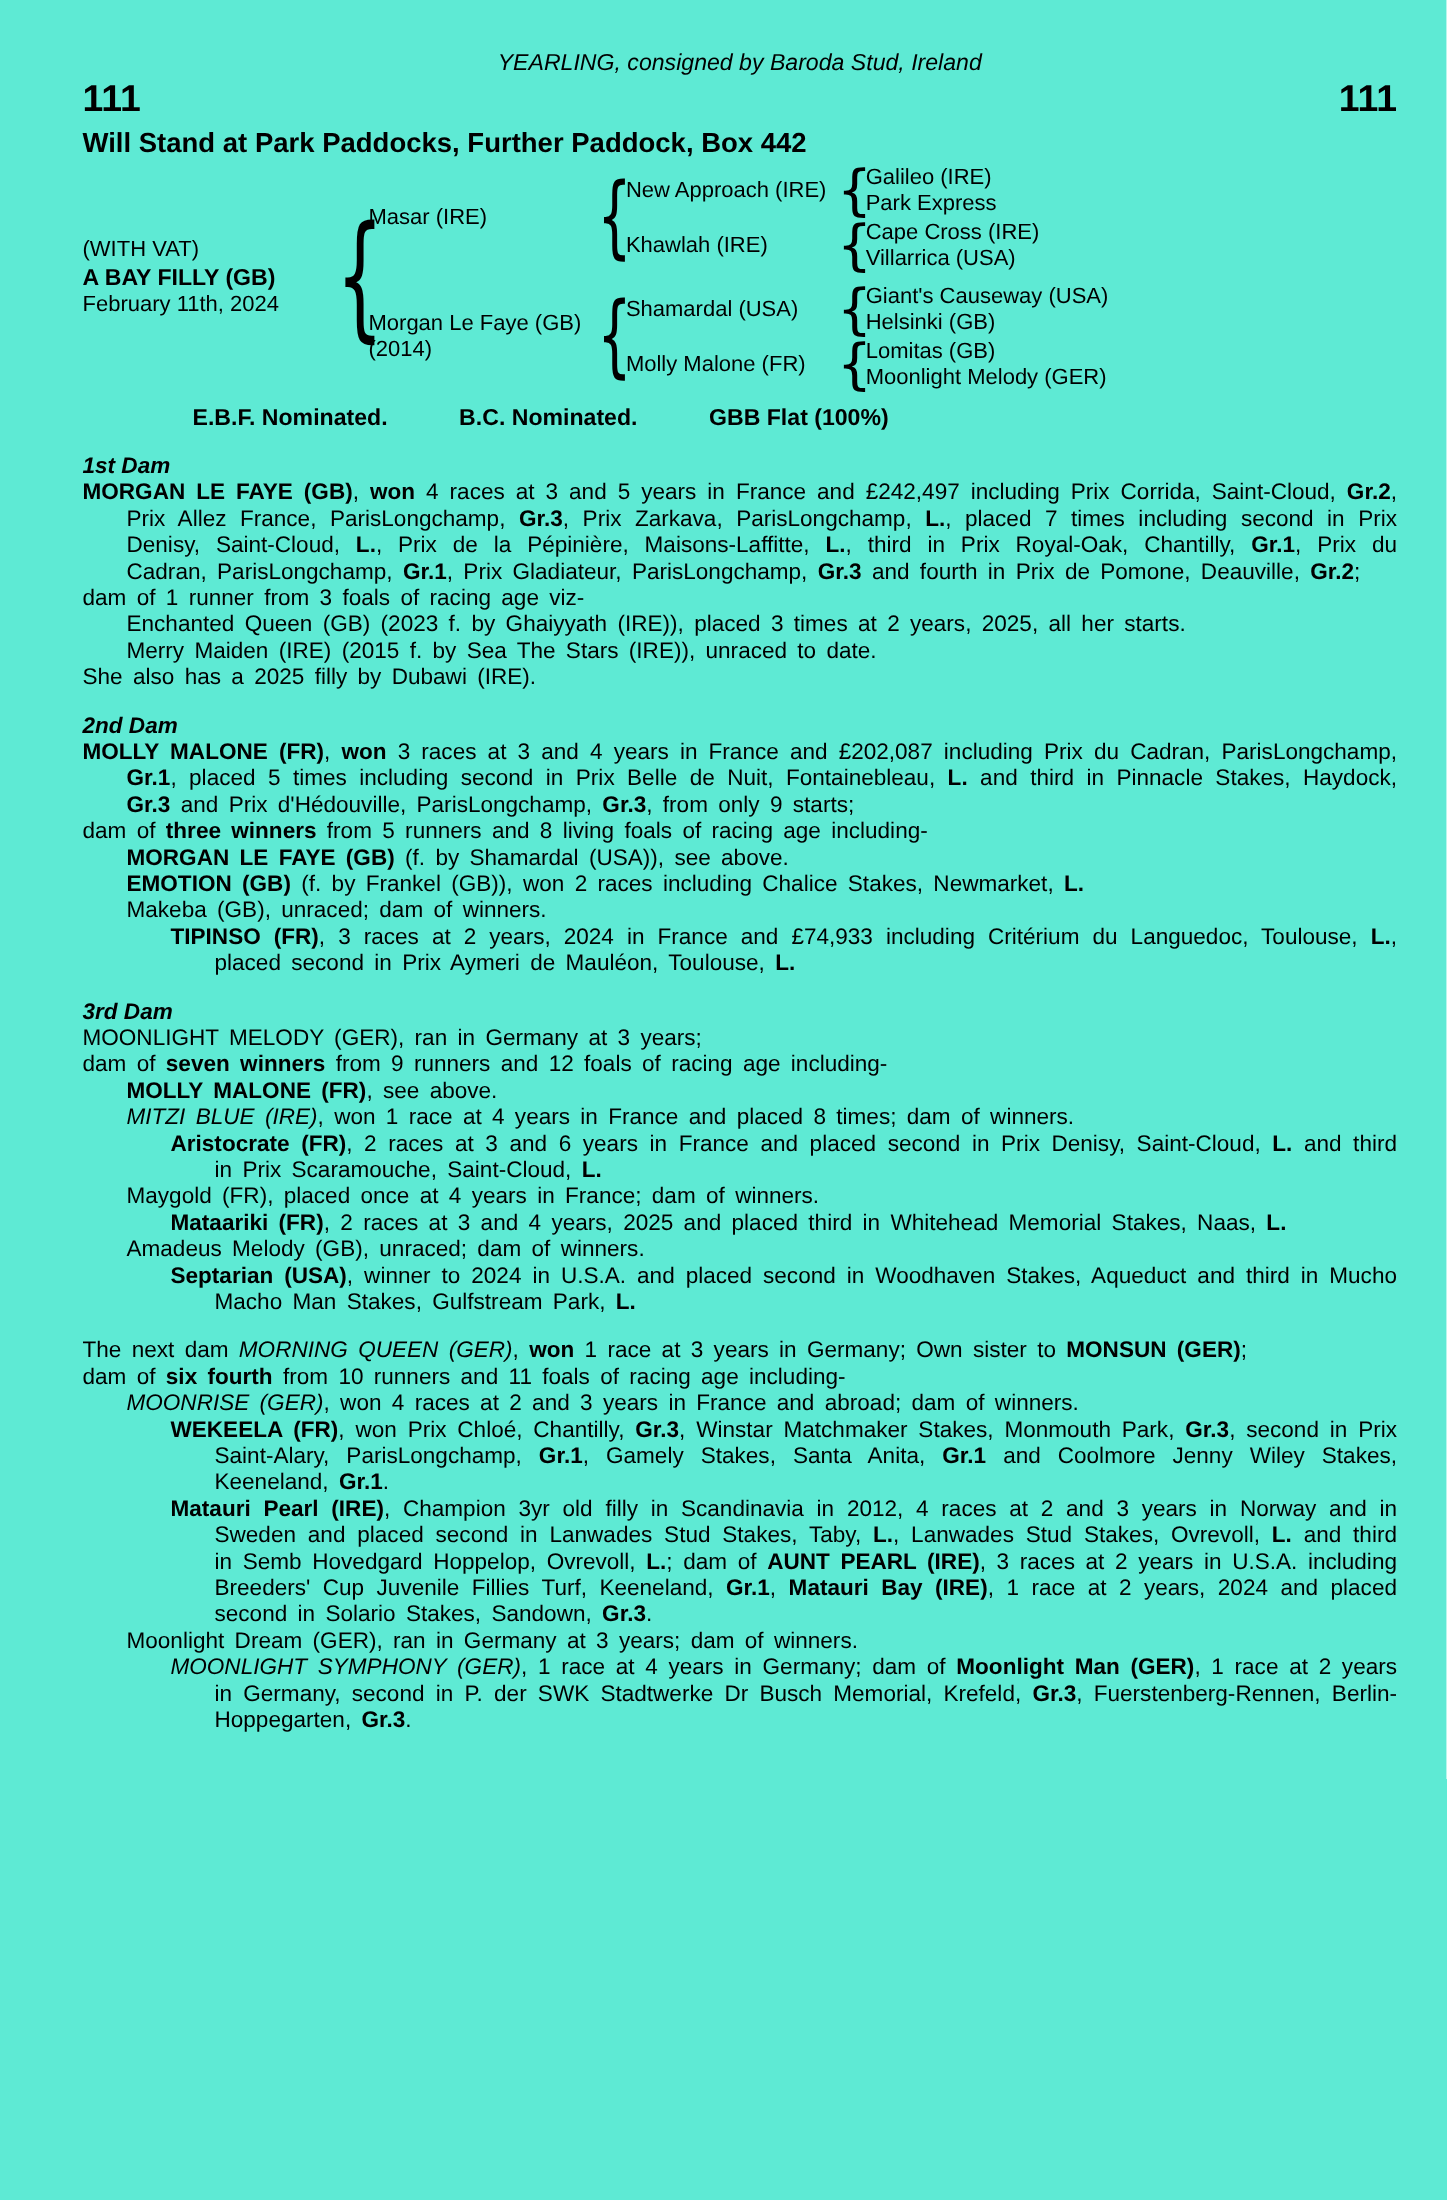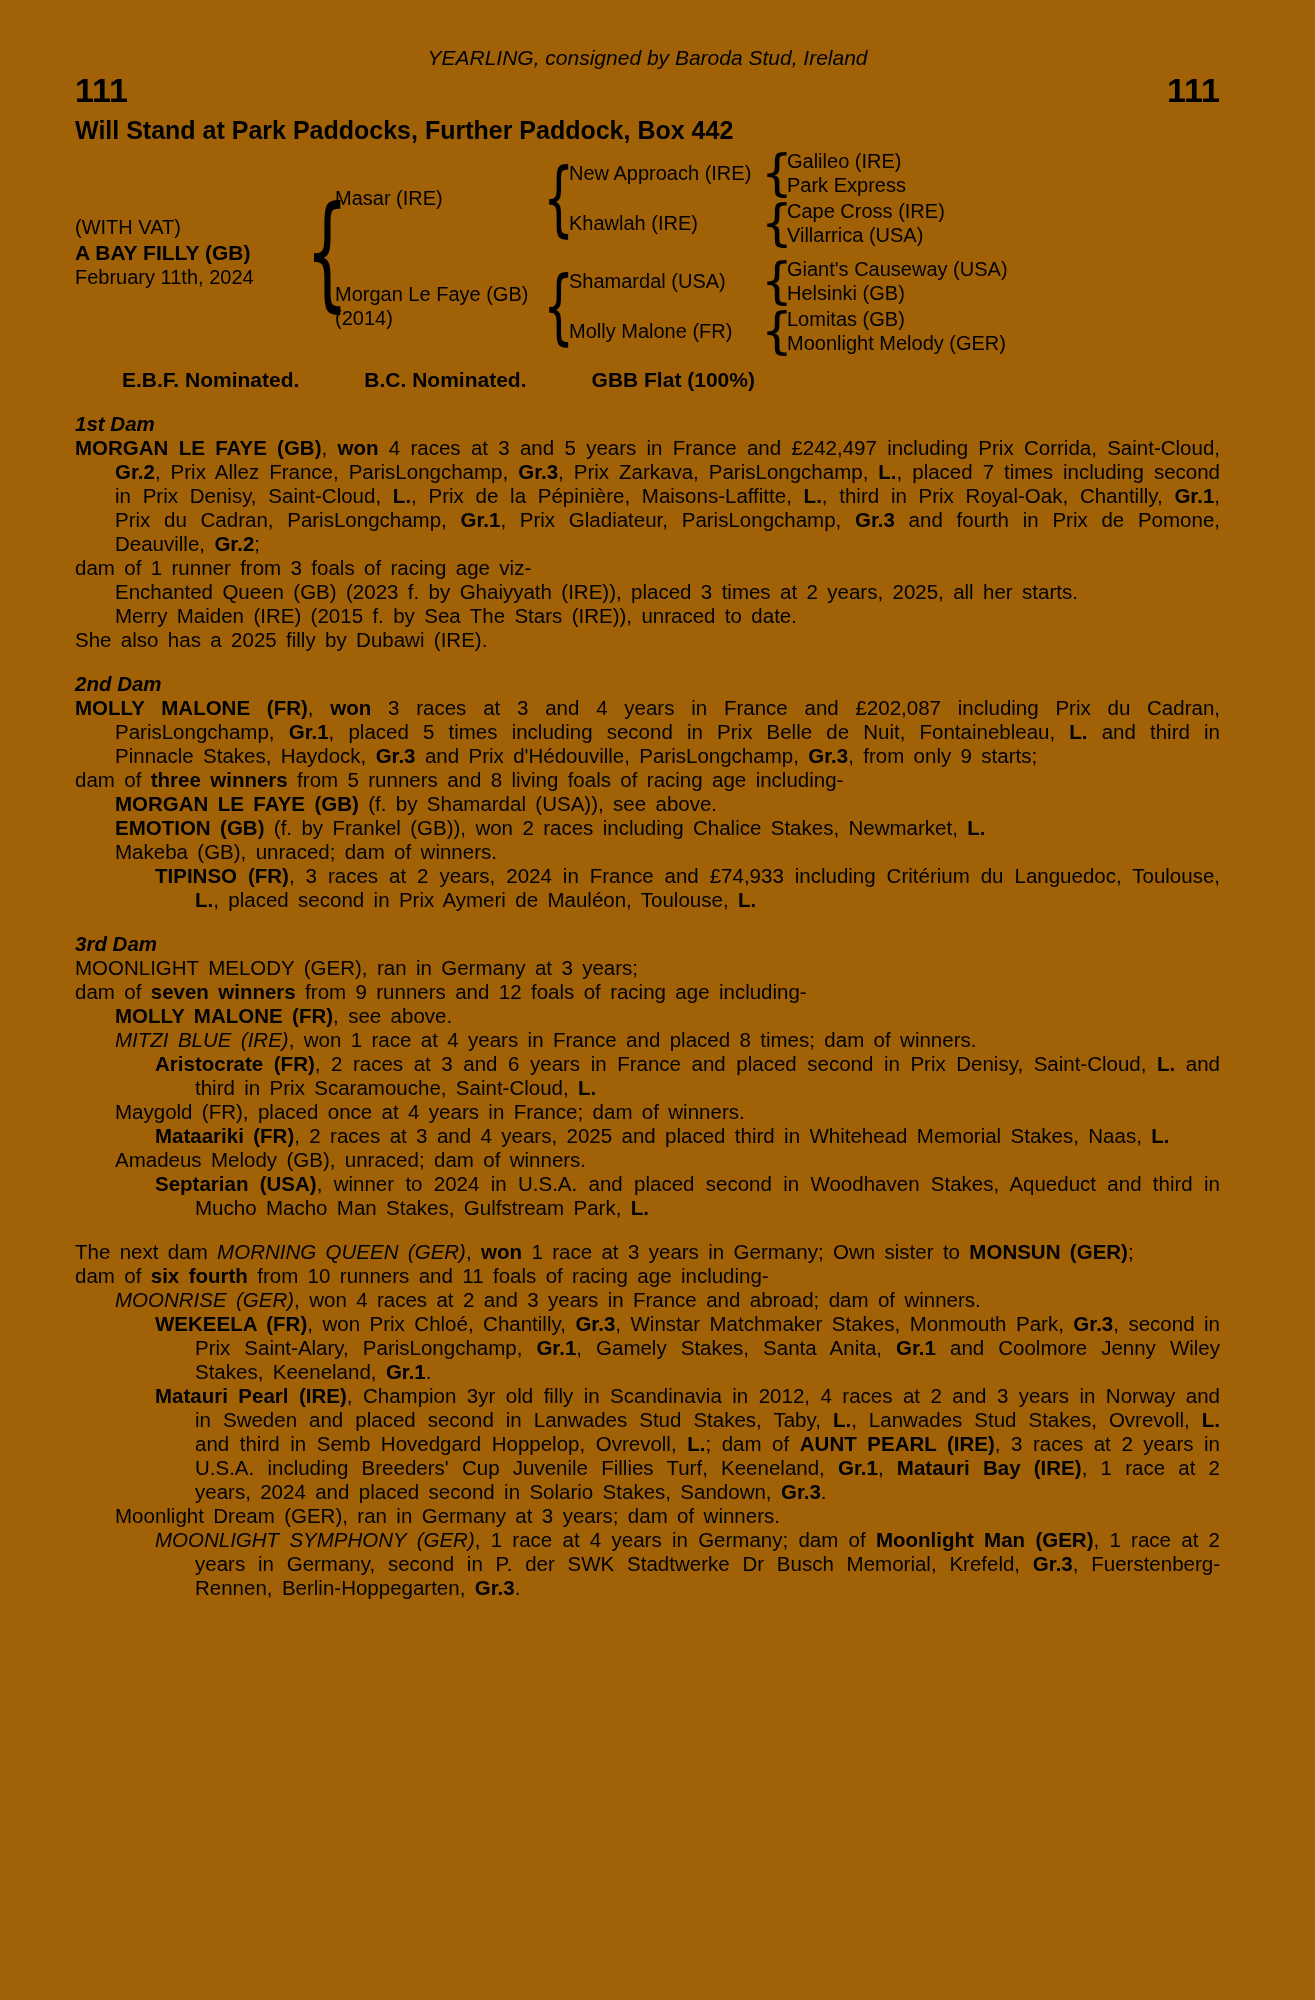--- a/index.html
+++ b/index.html
@@ -1,18 +1,18 @@
 <!DOCTYPE html>
 <html><head>
 <meta charset="utf-8">
 <style>
   * { box-sizing: border-box; }
   html, body { margin:0; padding:0; background:#ffffff; }
   body { font-family:"Liberation Sans","DejaVu Sans",sans-serif; color:#000; }
-  .page { width:1315px; height:2000px; margin:0 auto; padding:46px 95px 40px 75px; position:relative; overflow:hidden; background:#a16207; }
+  .page { width:1315px; height:2000px; margin:0 auto; padding:46px 45px 40px 75px; position:relative; overflow:hidden; background:#5eead4; }
   .b { font-weight:bold; }
   .i { font-style:italic; }
 
   
   .consign { text-align:center; font-style:italic; font-size:21px; line-height:24px; }
   .lotrow { display:flex; justify-content:space-between; font-weight:bold; font-size:34px; line-height:36px; margin-top:2px; }
   .stand { font-weight:bold; font-size:25px; line-height:24px; margin-top:10px; }
 
   
   .ped { display:flex; align-items:center; margin-top:6px; font-size:20px; }
@@ -25,21 +25,21 @@
   .b3 { font-size:50px; line-height:1; width:24px; margin:0 2px; }
   .g1 { display:flex; align-items:center; }
   .g1.sire { margin-bottom:8px; }
   .g1name { width:200px; flex:none; line-height:24px; }
   .g2 { display:flex; align-items:center; }
   .g2name { width:190px; flex:none; line-height:24px; }
   .g3col div { line-height:24px; white-space:nowrap; }
 
   
   .noms { display:flex; margin-top:12px; font-weight:bold; font-size:21px; line-height:24px; }
-  .noms span:nth-child(1) { margin-left:47px; }
+  .noms span:nth-child(1) { margin-left:100px; }
   .noms span:nth-child(2) { margin-left:65px; }
   .noms span:nth-child(3) { margin-left:65px; }
 
   
   .bodytext { font-size:20.5px; line-height:24px; }
   .section { margin-top:20px; }
   .sec-title { font-weight:bold; line-height:24px; margin:0;font-style:italic; }
   .para { margin:0; text-align:justify; word-spacing:.18em; }
   .flush {}
   .hang  { padding-left:40px;  text-indent:-40px; }

